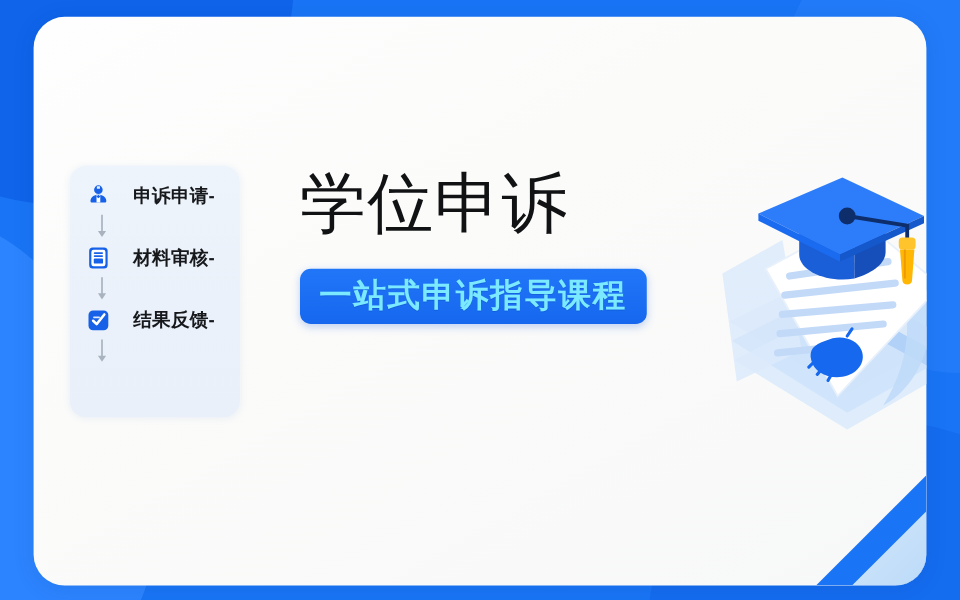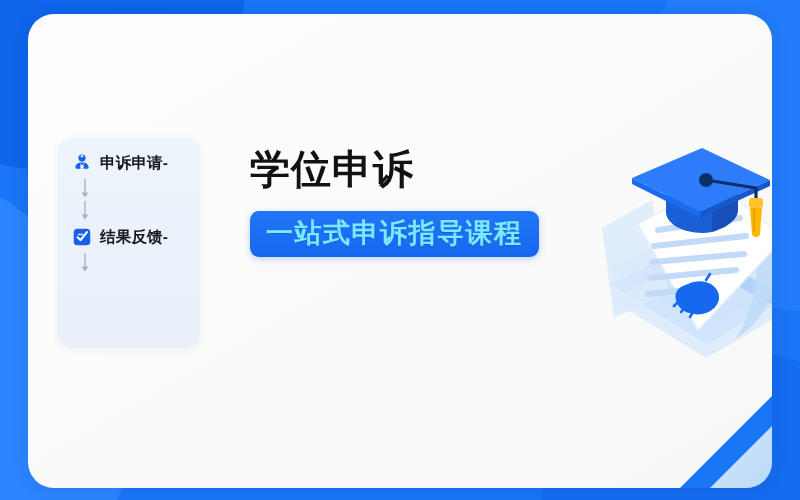--- a/index.html
+++ b/index.html
@@ -86,21 +86,21 @@
     width: 142px; height: 210px;
     background: linear-gradient(180deg, #EEF4FB 0%, #EAF1FA 55%, #E9F0F9 100%);
     border-radius: 14px;
     box-shadow: 0 1px 6px rgba(40,80,150,.07);
     padding: 10px 0 8px 0;
     box-sizing: border-box;
   }
   .step-row {
     display: flex;
     align-items: center;
-    gap: 7px;
+    gap: 18px;
     height: 30px;
     padding-left: 13px;
   }
   .step-icon {
     width: 22px; height: 22px;
     flex: 0 0 22px;
     display: block;
   }
   .step-label {
     font-size: 15.5px;
@@ -117,29 +117,29 @@
   }
   .step-arrow svg { display: block; }
 
   
   #title-block {
     position: absolute;
     left: 222px; top: 124px;
     width: 350px;
   }
   .title-line {
-    font-size: 40px;
+    font-size: 55px;
     line-height: 62px;
-    font-weight: 700;
+    font-weight: 400;
     color: #111214;
     letter-spacing: 1px;
     white-space: nowrap;
   }
   #subtitle-badge {
-    margin-top: 11px;
+    margin-top: 24px;
     display: inline-block;
     background: linear-gradient(180deg, #2176F8 0%, #1667EE 100%);
     border-radius: 9px;
     padding: 7px 16px 9px 16px;
     box-shadow: 0 2px 7px rgba(20,90,220,.26);
   }
   #subtitle-text {
     font-size: 27px;
     line-height: 30px;
     font-weight: 800;
@@ -184,20 +184,32 @@
         <span class="step-label">申诉申请-</span>
       </div>
 
       <div class="step-arrow">
         <svg viewBox="0 0 10 22" width="10" height="22">
           <line x1="5" y1="1" x2="5" y2="15" stroke="#A9B3BF" stroke-width="1.4"></line>
           <path d="M5 19.5 L1.6 14.4 H8.4 Z" fill="#A9B3BF"></path>
         </svg>
       </div>
 
+      <div class="step-row">
+        <span class="step-icon">
+          <svg viewBox="0 0 24 24" width="22" height="22">
+            <rect x="3.6" y="2.4" width="16.8" height="19.2" rx="3.2" fill="#1761E8"></rect>
+            <rect x="5.6" y="4.4" width="12.8" height="15.2" rx="2.1" fill="#FFFFFF"></rect>
+            <rect x="7.8" y="6.8" width="8.4" height="1.5" rx=".7" fill="#1761E8"></rect>
+            <rect x="7.8" y="9.6" width="8.4" height="1.5" rx=".7" fill="#1761E8"></rect>
+            <rect x="7.8" y="12.5" width="8.4" height="4.6" rx=".8" fill="#1761E8"></rect>
+          </svg>
+        </span>
+        <span class="step-label">材料审核-</span>
+      </div>
 
       <div class="step-arrow">
         <svg viewBox="0 0 10 22" width="10" height="22">
           <line x1="5" y1="1" x2="5" y2="15" stroke="#A9B3BF" stroke-width="1.4"></line>
           <path d="M5 19.5 L1.6 14.4 H8.4 Z" fill="#A9B3BF"></path>
         </svg>
       </div>
 
       <div class="step-row">
         <span class="step-icon">

